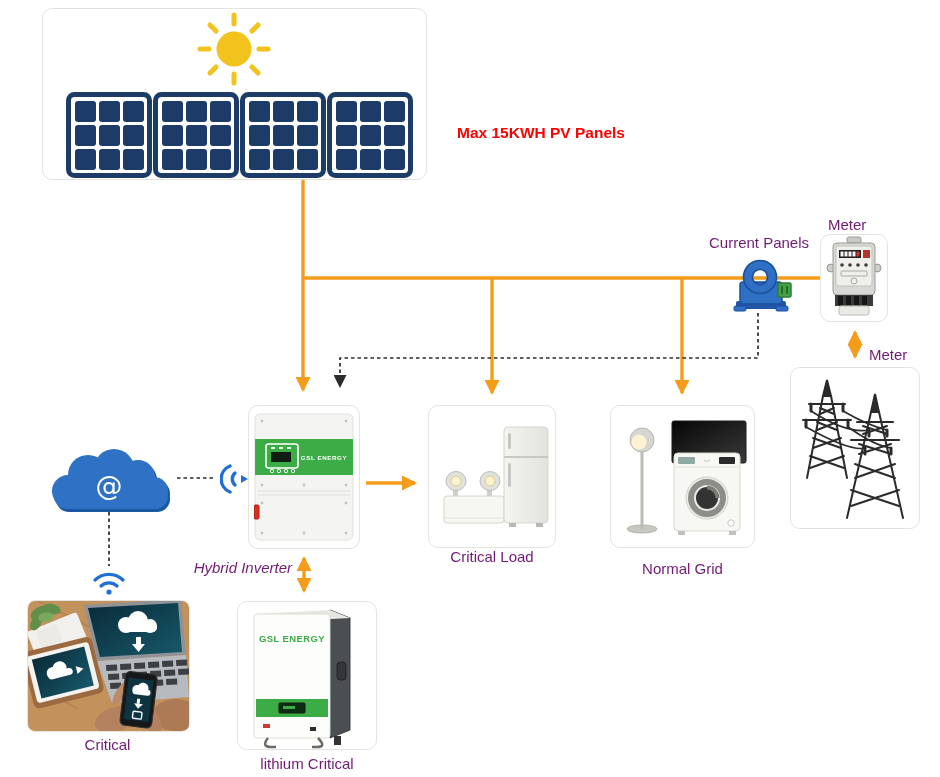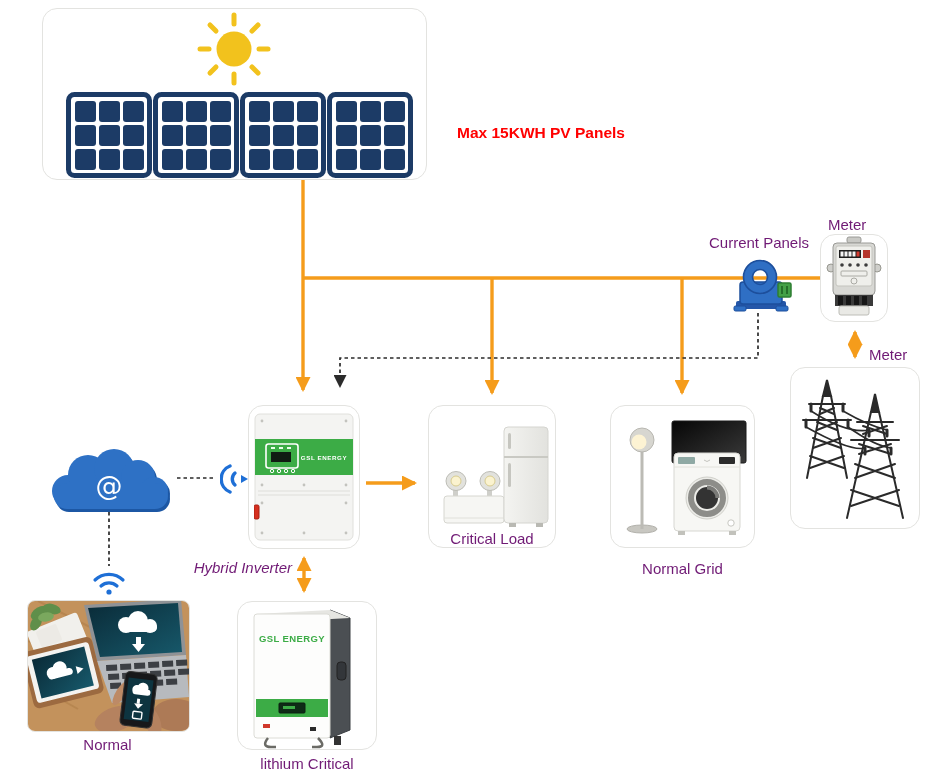--- a/index.html
+++ b/index.html
@@ -1,20 +1,20 @@
 <!DOCTYPE html>
 <html><head>
 <meta charset="utf-8">
 <style>
   html,body{margin:0;padding:0;background:#fff;}
   #stage{position:relative;width:940px;height:777px;background:#fff;overflow:hidden;
          font-family:"Liberation Sans","DejaVu Sans",sans-serif;color:#161616;}
   .abs{position:absolute;}
   svg{display:block;}
-  .node-box{position:absolute;background:#fff;border:1px solid #e3e3e0;border-radius:15px;box-sizing:border-box;}
+  .node-box{position:absolute;background:#fff;border:1px solid #e3e3e0;border-radius:10px;box-sizing:border-box;}
   .lbl{position:absolute;font-size:15px;color:#701a75;white-space:nowrap;}
   .lbl.center{text-align:center;}
   .red-lbl{position:absolute;font-size:15.5px;font-weight:bold;color:#ff0000;white-space:nowrap;margin-left:20px;}
   #connectors{position:absolute;left:0;top:0;z-index:1;}
   .node-box,.free-icon,.lbl,.red-lbl{z-index:2;}
   .photo{position:absolute;border-radius:8px;overflow:hidden;border:1px solid #e3e3e0;}
 </style>
 </head>
 <body>
 
@@ -266,21 +266,21 @@
           </linearGradient>
         </defs>
       <rect x="1" y="1" width="44" height="96" rx="4" fill="url(#frg)" stroke="#d5d5d0"></rect>
       <line x1="1" y1="31" x2="45" y2="31" stroke="#c9c9c3" stroke-width="2"></line>
       <rect x="5" y="7" width="3" height="16" rx="1.5" fill="#c6c6c0"></rect>
       <rect x="5" y="37" width="3" height="24" rx="1.5" fill="#c6c6c0"></rect>
       <rect x="6" y="97" width="7" height="4" fill="#b9b9b3"></rect>
       <rect x="33" y="97" width="7" height="4" fill="#b9b9b3"></rect>
     </svg>
   </div>
-  <div class="lbl center" style="left:428px;top:530px;width:128px;">Critical Load</div>
+  <div class="lbl center" style="left:428px;top:548px;width:128px;">Critical Load</div>
 
   <div class="node-box" style="left:610px;top:405px;width:145px;height:143px;">
     <svg class="abs" style="left:8px;top:20px;" width="46" height="110" viewBox="0 0 46 110">
       <ellipse cx="23" cy="103" rx="15" ry="4" fill="#c8c7c1" stroke="#b2b1ab"></ellipse>
       <rect x="21.5" y="22" width="3" height="81" fill="#bcbbb5"></rect>
       <path d="M23,24 q-2,-10 8,-12" stroke="#bcbbb5" stroke-width="3" fill="none"></path>
       <circle cx="23" cy="14" r="12" fill="#d7d6d0" stroke="#b8b7b1"></circle>
       <circle cx="20" cy="16" r="7.5" fill="#fdf3d3"></circle>
     </svg>
     <svg class="abs" style="left:60px;top:14px;" width="76" height="52" viewBox="0 0 76 52">
@@ -420,21 +420,21 @@
             <circle cx="13" cy="17" r="4.5"></circle>
             <circle cx="19" cy="15" r="5.5"></circle>
             <rect x="9" y="16" width="18" height="6" rx="3"></rect>
             <rect x="14.5" y="26" width="3" height="5"></rect>
             <polygon points="12,31 21,31 16.5,36"></polygon>
             <rect x="12" y="39" width="9" height="7" rx="1" fill="none" stroke="#fff" stroke-width="1.4"></rect>
           </g>
       </g>
     </svg>
   </div>
-  <div class="lbl center" style="left:27px;top:736px;width:161px;">Normal</div>
+  <div class="lbl center" style="left:27px;top:736px;width:161px;">Critical</div>
 
   <div class="node-box" style="left:237px;top:601px;width:140px;height:149px;">
     <svg width="138" height="147" viewBox="0 0 138 147">
       <polygon points="92,8 112,16 112,128 92,136" fill="#4b4f53" stroke="#3a3e42"></polygon>
       <polygon points="18,12 92,8 112,16 38,20" fill="#e6e6e2"></polygon>
       <rect x="99" y="60" width="9" height="18" rx="3.5" fill="#33363a" stroke="#222"></rect>
       <rect x="16" y="12" width="76" height="124" rx="3" fill="#fdfdfc" stroke="#dcdcd6"></rect>
       <text x="54" y="40" text-anchor="middle" font-size="9.5" font-weight="bold" letter-spacing="0.4" fill="#3CAC46">GSL ENERGY</text>
       <rect x="18" y="97" width="72" height="18" fill="#3CAC46"></rect>
       <rect x="41" y="101" width="26" height="10" rx="1" fill="#0e2b16" stroke="#0a2010"></rect>

